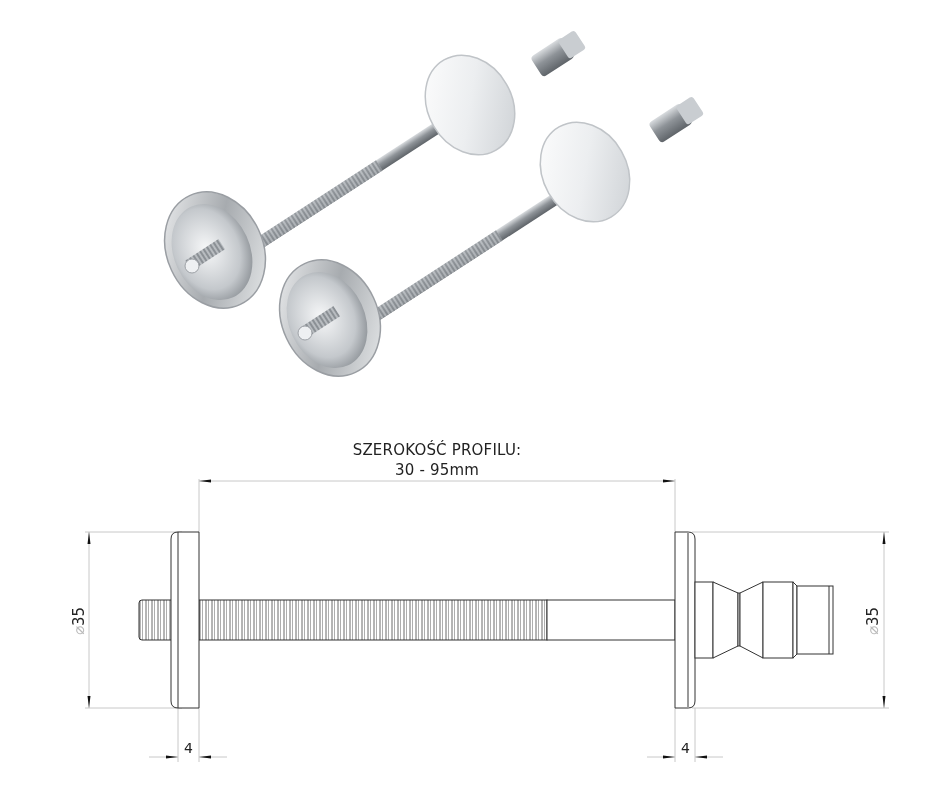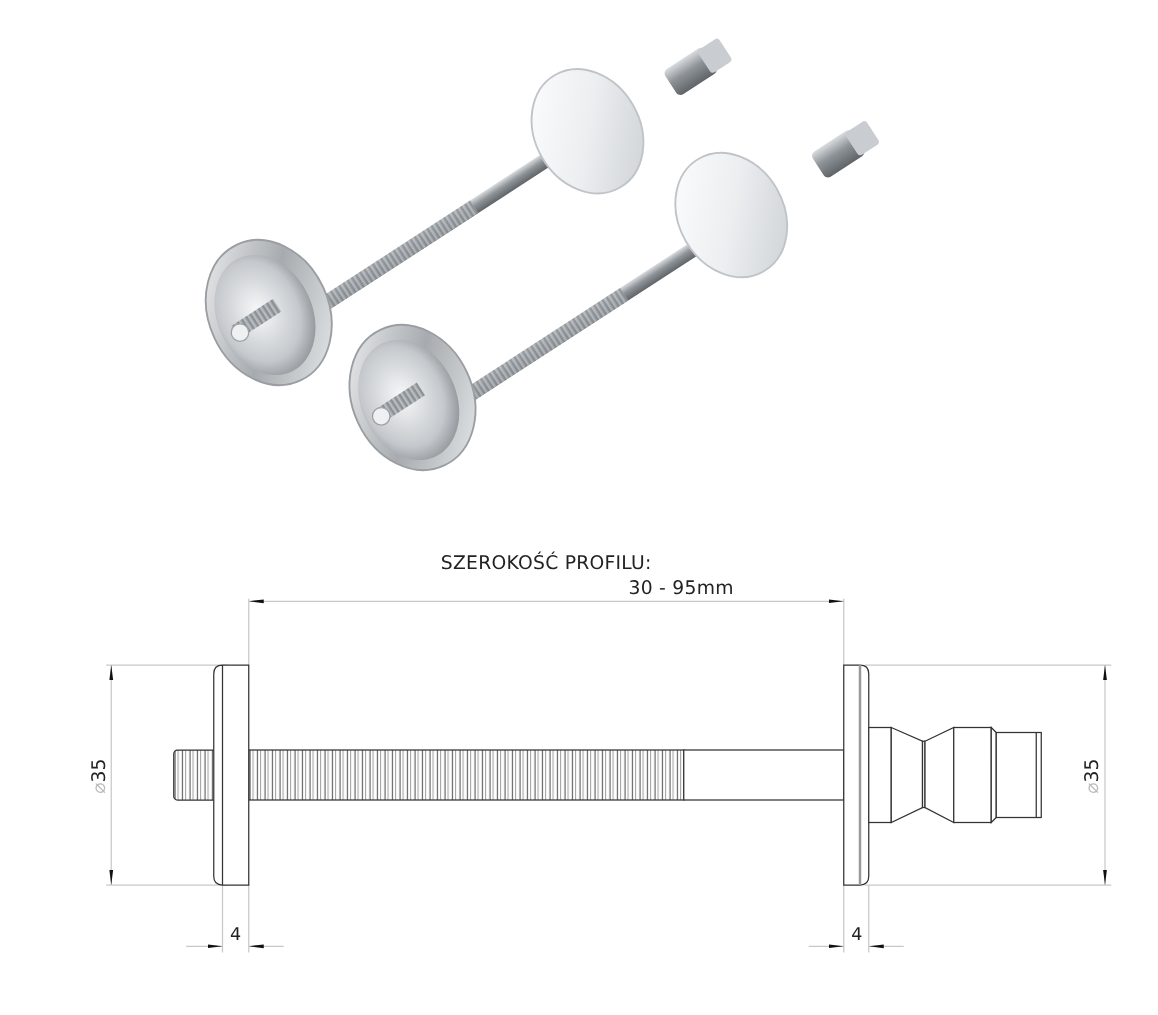--- a/index.html
+++ b/index.html
@@ -33,21 +33,21 @@
       position: absolute;
       left: 250px;
       width: 300px;
       text-align: center;
       color: #222;
       font-size: 15px;
       letter-spacing: 0.2px;
       line-height: 20px;
     }
     .dim-title.line1 { top: 28px; }
-    .dim-title.line2 { top: 48px; text-align: right; }
+    .dim-title.line2 { top: 48px; }
     .dia-label {
       position: absolute;
       font-size: 15px;
       color: #222;
       transform-origin: center center;
       transform: rotate(-90deg);
       white-space: nowrap;
     }
     .dia-label .sym { color: #bbb; }
     .thk-label {

